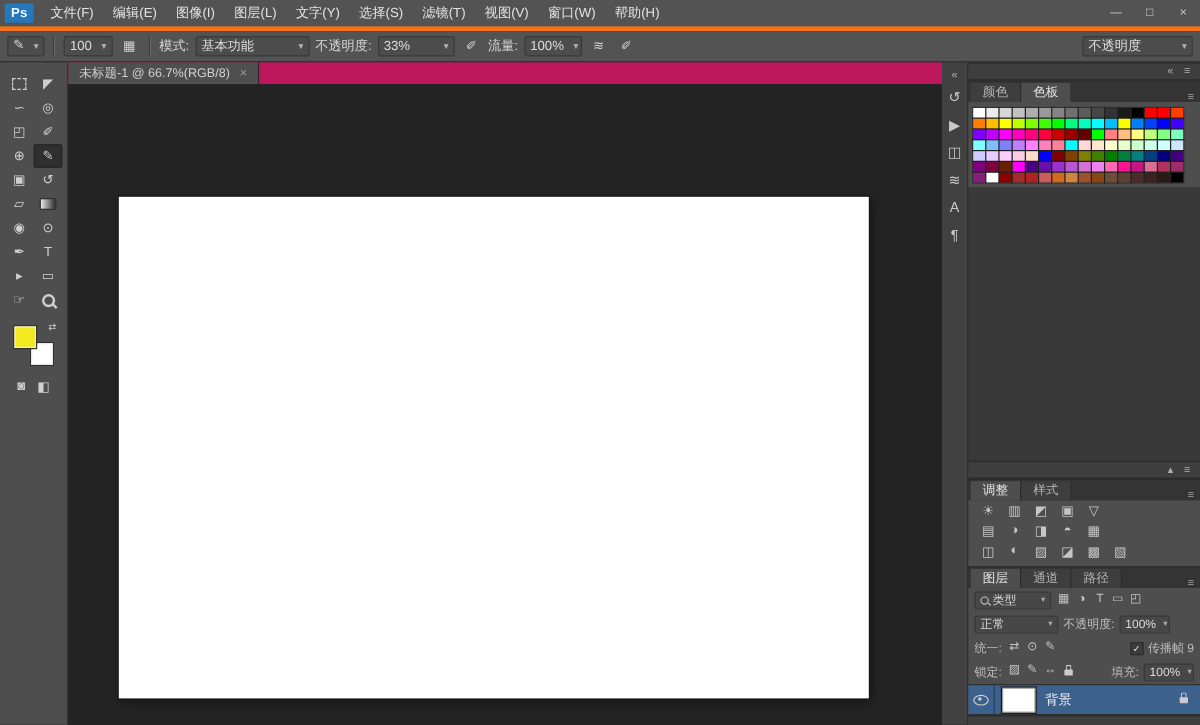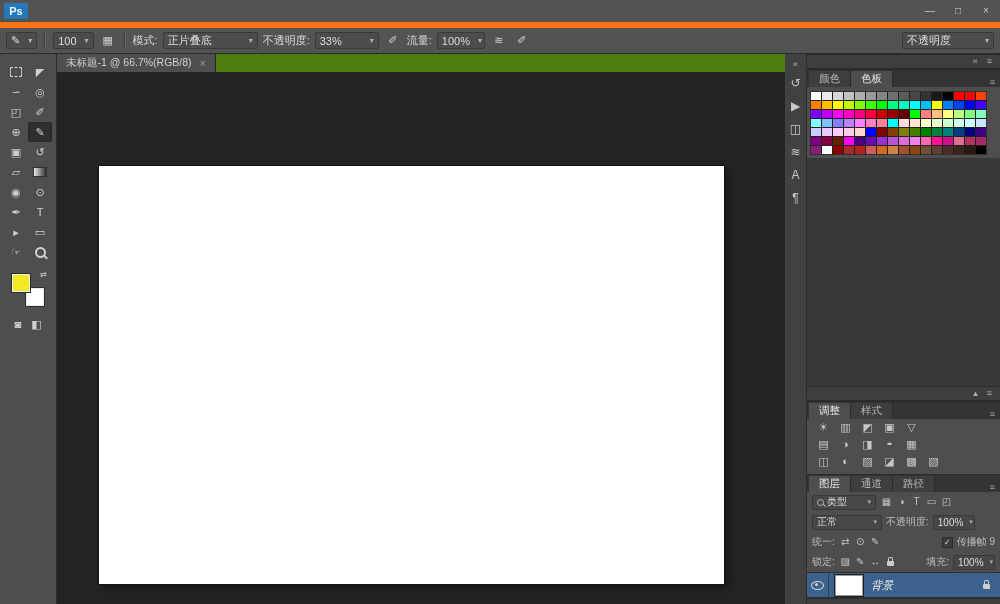--- a/index.html
+++ b/index.html
@@ -2,21 +2,21 @@
 <html><head>
 <meta charset="utf-8">
 <style>
   html,body{margin:0;padding:0;}
   body{
     width:1000px;height:604px;overflow:hidden;background:#242424;
     font-family:"Liberation Sans","DejaVu Sans",sans-serif;font-size:11px;color:#d4d4d4;
     cursor:default;user-select:none;
   }
   
-  .menubar{height:22px;background:#535353;display:flex;align-items:center;border-bottom:6px solid #f97316;}
+  .menubar{height:22px;background:#535353;display:flex;align-items:center;border-bottom:4px solid #f97316;}
   .ps-logo{width:24px;height:16px;margin:0 6px 0 4px;background:#2678bd;color:#eef7ff;font-weight:bold;
     font-size:11px;display:flex;align-items:center;justify-content:center;border-radius:1px;}
   .menus{display:flex;}
   .menu-item{padding:0 8px;line-height:22px;font-size:11px;color:#e2e2e2;}
   .win-controls{margin-left:auto;display:flex;}
   .win-btn{width:28px;text-align:center;line-height:22px;color:#c9c9c9;font-size:10px;}
   
   .optionsbar{height:25px;background:#535353;border-bottom:1px solid #2c2c2c;display:flex;align-items:center;padding:0 6px;gap:5px;}
   .sep{width:1px;height:17px;background:#666;border-left:1px solid #3e3e3e;margin:0 2px;}
   .dd{height:17px;background:#4c4c4c;border:1px solid #393939;border-radius:2px;display:flex;align-items:center;
@@ -37,21 +37,21 @@
   .icon-gradient{width:12px;height:8px;background:linear-gradient(90deg,#e8e8e8,#2e2e2e);display:inline-block;border:1px solid #333;}
   .icon-zoom{width:7px;height:7px;border:2px solid #cfcfcf;border-radius:50%;display:inline-block;position:relative;}
   .icon-zoom::after{content:"";position:absolute;width:5px;height:2px;background:#cfcfcf;transform:rotate(45deg);right:-4px;bottom:-2px;}
   .colorwell{position:relative;width:32px;height:32px;margin-top:12px;}
   .fg{position:absolute;left:0;top:0;width:16px;height:16px;border:1px solid #ececec;box-shadow:0 0 0 1px #2e2e2e;z-index:2;}
   .bgc{position:absolute;right:0;bottom:0;width:16px;height:16px;border:1px solid #ececec;box-shadow:0 0 0 1px #2e2e2e;}
   .swap{position:absolute;right:-3px;top:-4px;font-size:8px;color:#cfcfcf;}
   .tool-extra{display:flex;gap:10px;margin-top:12px;color:#cfcfcf;font-size:11px;}
   
   .docarea{flex:1;display:flex;flex-direction:column;min-width:0;}
-  .tabbar{height:18px;background:#4d7c0f;border-bottom:1px solid #262626;display:flex;align-items:flex-end;}
+  .tabbar{height:18px;background:#be185d;border-bottom:1px solid #262626;display:flex;align-items:flex-end;}
   .doctab{height:18px;background:#4f4f4f;display:flex;align-items:center;padding:0 9px;font-size:10.5px;color:#cfcfcf;border-right:1px solid #282828;gap:8px;box-sizing:border-box;}
   .doctab .close{color:#9a9a9a;font-size:11px;}
   .pasteboard{flex:1;background:#242424;position:relative;}
   .canvas{position:absolute;left:42px;top:93px;width:625px;height:418px;background:#ffffff;
           box-shadow:0 0 0 1px #151515,3px 3px 9px rgba(0,0,0,.55);}
   
   .dock{width:22px;background:#414141;border-right:1px solid #2c2c2c;display:flex;flex-direction:column;align-items:center;padding-top:3px;box-sizing:border-box;}
   .dock-head{color:#b5b5b5;font-size:9px;height:14px;line-height:14px;}
   .dock-icon{width:20px;height:23px;display:flex;align-items:center;justify-content:center;color:#c9c9c9;font-size:12px;}
   
@@ -80,52 +80,64 @@
            padding:0 4px;gap:3px;font-size:10px;color:#dadada;box-sizing:border-box;}
   .mini-dd::after{content:"▾";font-size:7px;color:#aaa;margin-left:auto;padding-left:3px;}
   .mini-mag{width:5px;height:5px;border:1px solid #bbb;border-radius:50%;position:relative;display:inline-block;}
   .mini-mag::after{content:"";position:absolute;width:3px;height:1px;background:#bbb;transform:rotate(45deg);right:-3px;bottom:-1px;}
   .chk{width:9px;height:9px;background:#3c3c3c;border:1px solid #2d2d2d;color:#e0e0e0;font-size:8px;display:flex;align-items:center;justify-content:center;}
   .layer-row{height:24px;background:#3c618c;display:flex;align-items:center;border-top:1px solid #2f2f2f;border-bottom:1px solid #2f2f2f;}
   .eye-cell{width:22px;height:100%;display:flex;align-items:center;justify-content:center;border-right:1px solid rgba(0,0,0,.35);box-sizing:border-box;}
   .icon-eye{display:inline-block;width:11px;height:7px;border:1px solid #d2d2d2;border-radius:50%;position:relative;}
   .icon-eye::after{content:"";position:absolute;left:3px;top:1px;width:3px;height:3px;border-radius:50%;background:#d2d2d2;}
   .layer-thumb{width:26px;height:19px;background:#ffffff;border:1px solid #9a9a9a;outline:1px solid #1f1f1f;margin-left:6px;}
-  .layer-name{margin-left:8px;font-style:italic;color:#f0f0f0;font-size:11px;}
+  .layer-name{margin-left:8px;color:#f0f0f0;font-size:11px;}
   .layer-lock{margin-left:auto;margin-right:10px;}
   .padlock{display:inline-block;width:7px;height:5px;background:#cccccc;border-radius:1px;position:relative;margin-top:4px;}
   .padlock::before{content:"";position:absolute;left:1px;top:-4px;width:3px;height:4px;border:1px solid #cccccc;border-bottom:none;border-radius:2px 2px 0 0;}
   .lbottom{height:12px;background:#3e3e3e;border-top:1px solid #2b2b2b;}
   .w95{width:95px;} .w44{width:64px;} .w48{width:48px;} .w92{width:92px;} .w64{width:64px;} .w70{width:70px;} .w42{width:42px;}
 </style>
 </head>
 <body>
 
 <div class="menubar">
   <div class="ps-logo">Ps</div>
+  <div class="menus" id="menus">
+      <span class="menu-item">文件(F)</span>
+      <span class="menu-item">编辑(E)</span>
+      <span class="menu-item">图像(I)</span>
+      <span class="menu-item">图层(L)</span>
+      <span class="menu-item">文字(Y)</span>
+      <span class="menu-item">选择(S)</span>
+      <span class="menu-item">滤镜(T)</span>
+      <span class="menu-item">视图(V)</span>
+      <span class="menu-item">窗口(W)</span>
+      <span class="menu-item">帮助(H)</span>
+    </div>
   <div class="win-controls" id="win-controls">
       <span class="win-btn">—</span>
       <span class="win-btn">□</span>
       <span class="win-btn">×</span>
     </div>
 </div>
 
 <div class="optionsbar">
   <div class="dd">
     <span class="tg">✎</span>
   </div>
   <span class="sep"></span>
   <div class="dd">
     <span>100</span>
   </div>
   <span class="obtn">▦</span>
   <span class="sep"></span>
   <span class="olabel">模式:</span>
   <div class="dd w95">
-    <span>正片叠底</span>
+    <span>基本功能</span>
   </div>
   <span class="olabel">不透明度:</span>
   <div class="dd w44">
     <span>33%</span>
   </div>
   <span class="obtn">✐</span>
   <span class="olabel">流量:</span>
   <div class="dd w48">
     <span>100%</span>
   </div>

